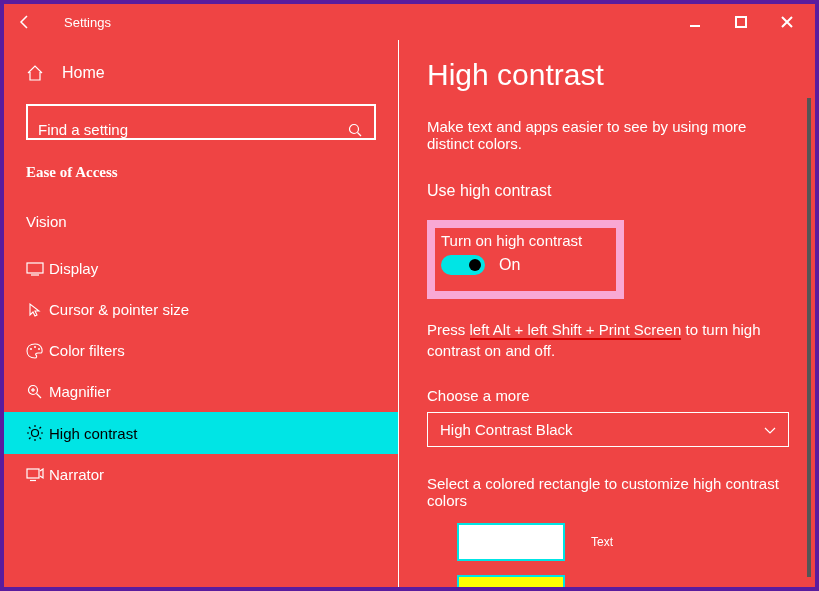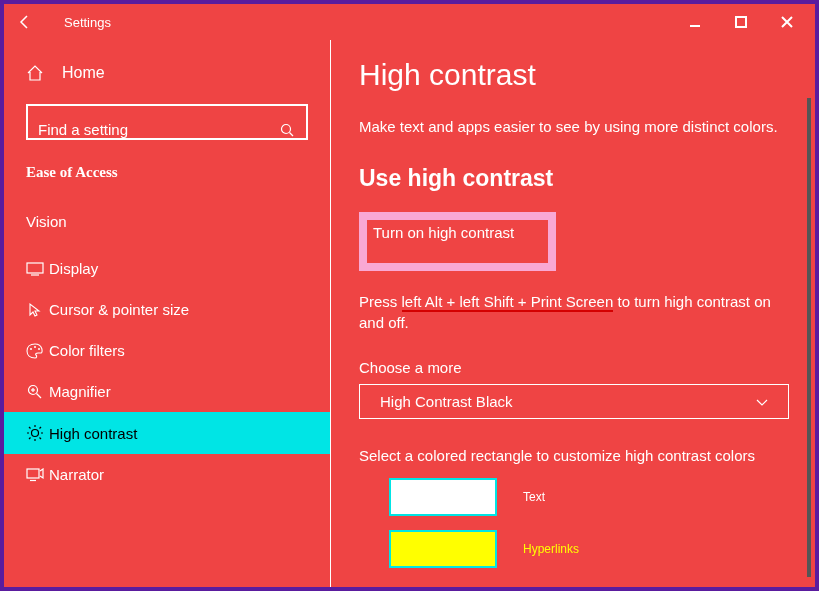--- a/index.html
+++ b/index.html
@@ -5,47 +5,47 @@
   * { box-sizing: border-box; margin: 0; padding: 0; }
   html, body { width: 819px; height: 591px; font-family: "Segoe UI", Arial, sans-serif; background: #000; color: #fff; overflow: hidden; }
   .frame { width: 819px; height: 591px; border: 4px solid #5a1c9e; background: #ef4444; display: flex; flex-direction: column; position: relative; }
   .titlebar { height: 36px; display: flex; align-items: center; padding: 0 8px; }
   .back-btn { width: 26px; height: 26px; display: flex; align-items: center; justify-content: center; cursor: pointer; }
   .back-btn svg { stroke: #fff; }
   .title-text { margin-left: 26px; font-size: 13px; }
   .winctrls { margin-left: auto; display: flex; gap: 26px; align-items: center; padding-right: 10px; }
   .winctrls span { cursor: pointer; display: inline-flex; align-items: center; justify-content: center; width: 20px; height: 20px; }
   .body { flex: 1; display: flex; min-height: 0; }
-  .sidebar { width: 327px; border-right: 1px solid #fff; display: flex; flex-direction: column; padding: 18px 0 0 0; overflow: hidden; }
+  .sidebar { width: 395px; border-right: 1px solid #fff; display: flex; flex-direction: column; padding: 18px 0 0 0; overflow: hidden; }
   .home { display: flex; align-items: center; gap: 18px; padding: 6px 22px 14px 22px; cursor: pointer; }
   .home .icon { width: 18px; display: flex; justify-content: center; }
   .searchbox { margin: 8px 22px 18px 22px; height: 36px; border: 2px solid #fff; display: flex; align-items: flex-end; padding: 0 10px; }
   .searchbox input { flex: 1; background: transparent; border: none; color: #fff; font-size: 15px; outline: none; }
   .searchbox input::placeholder { color: #fff; }
   .searchbox .sicon { width: 18px; display: flex; justify-content: center; }
   .category { font-weight: 700; font-size: 15px; padding: 6px 22px 32px 22px; font-family: Liberation Serif, serif; }
   .grouplabel { font-size: 15px; font-weight: 400; padding: 0 22px 18px 22px; }
   .nav { overflow-y: auto; }
   .nav-item { display: flex; align-items: center; gap: 5px; padding: 12px 22px; cursor: pointer; font-size: 15px; }
   .nav-item.selected { background: #00e5e5; color: #000; }
   .nav-item .nicon { width: 18px; display: flex; justify-content: center; }
   .content { flex: 1; padding: 18px 26px 0 28px; overflow: hidden; position: relative; }
   .scrolltrack { position: absolute; right: 4px; top: 58px; bottom: 10px; width: 4px; background: #555; }
   h1 { font-weight: 400; font-size: 30px; margin-bottom: 26px; }
   .desc { font-size: 15px; margin-bottom: 30px; }
-  h2 { font-weight: 700; font-size: 23px; margin-bottom: 20px; }
+  h2 { font-weight: 400; font-size: 16px; margin-bottom: 20px; }
   .highlight-box { border: 8px solid #f9a8d4; display: inline-block; padding: 4px 34px 16px 6px; margin-bottom: 20px; }
   .tlabel { font-size: 15px; margin-bottom: 6px; }
   .toggle-row { display: flex; align-items: center; gap: 14px; }
   .toggle { width: 44px; height: 20px; border-radius: 10px; background: #00e5e5; position: relative; cursor: pointer; }
   .toggle .knob { width: 12px; height: 12px; background: #000; border-radius: 50%; position: absolute; right: 4px; top: 4px; }
   .shortcut { font-size: 15px; line-height: 1.4; margin-bottom: 26px; }
   .redline { border-bottom: 2px solid #d40000; padding-bottom: 0px; }
   .themelabel { font-size: 15px; margin-bottom: 8px; }
-  .themeselect { border: 1px solid #fff; padding: 8px 20px; font-size: 15px; display: flex; align-items: center; justify-content: space-between; margin-bottom: 28px; cursor: pointer; }
+  .themeselect { border: 1px solid #fff; padding: 8px 12px; font-size: 15px; display: flex; align-items: center; justify-content: space-between; margin-bottom: 28px; cursor: pointer; }
   .swatches { }
   .swlabel { font-size: 15px; margin-bottom: 14px; }
   .swrow { display: flex; align-items: center; gap: 26px; margin-bottom: 14px; padding-left: 30px; }
   .swatch { width: 108px; height: 38px; border: 2px solid #00e5e5; cursor: pointer; }
   .s-white { background: #fff; }
   .s-yellow { background: #ffff00; }
   .swtext { font-size: 12px; }
   .swtext.link { color: #ffff00; }
 </style>
 </head>
@@ -171,20 +171,26 @@
     </div>
 
     <div class="content">
       <div class="scrolltrack"></div>
       <h1>High contrast</h1>
       <div class="desc">Make text and apps easier to see by using more distinct colors.</div>
       <h2>Use high contrast</h2>
 
       <div class="highlight-box">
         <div class="tlabel">Turn on high contrast</div>
+        <div class="toggle-row">
+          <div class="toggle">
+              <div class="knob"></div>
+            </div>
+          <span>On</span>
+        </div>
       </div>
 
       <div class="shortcut">
         <span>Press </span><span class="redline">left Alt + left Shift + Print Screen</span><span> to turn high contrast on and off.</span>
       </div>
 
       <div class="themelabel">Choose a more</div>
       <div class="themeselect">
         <span>High Contrast Black</span>
         <span><svg width="12" height="8" viewBox="0 0 12 8" fill="none">

